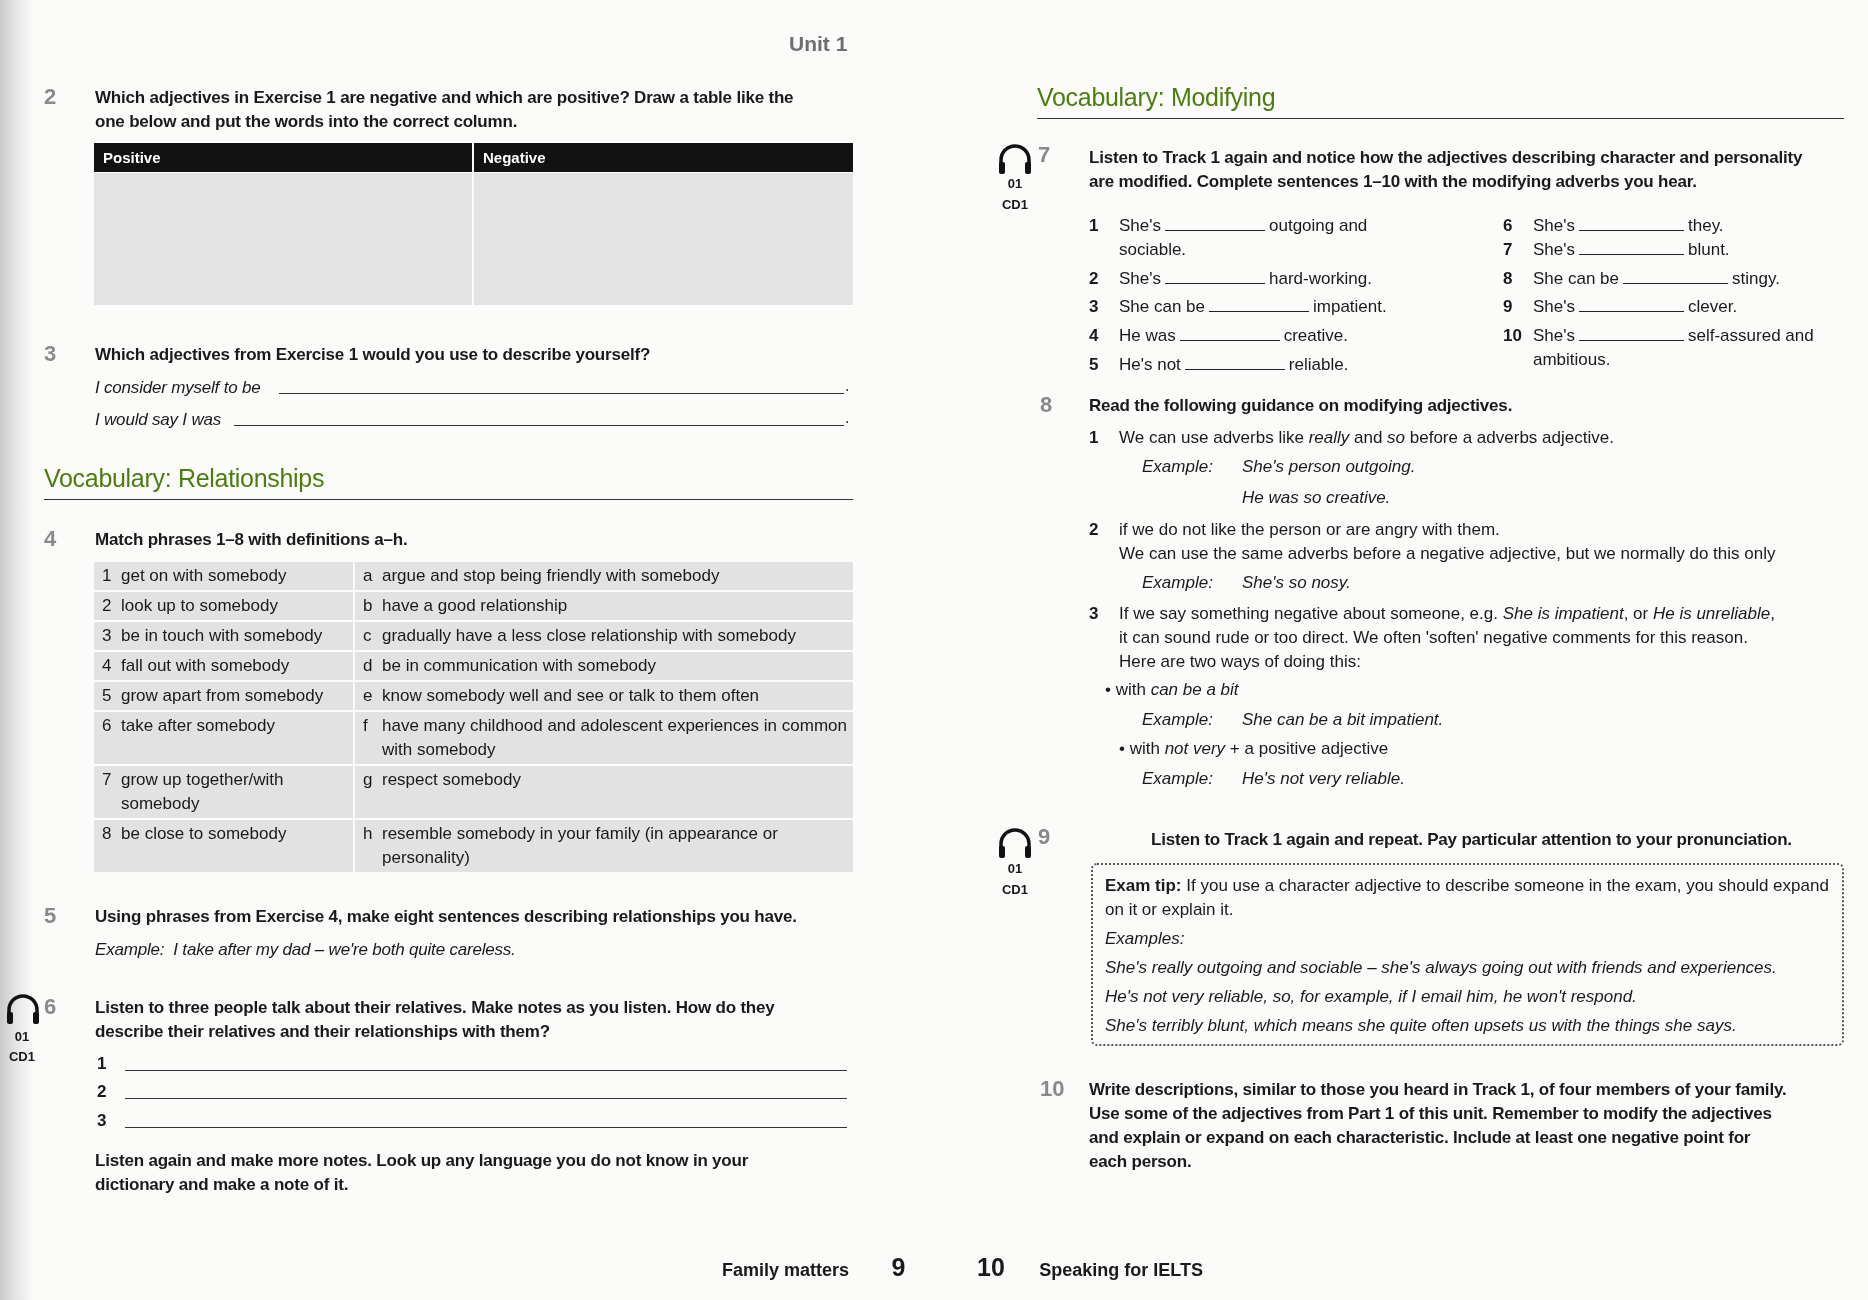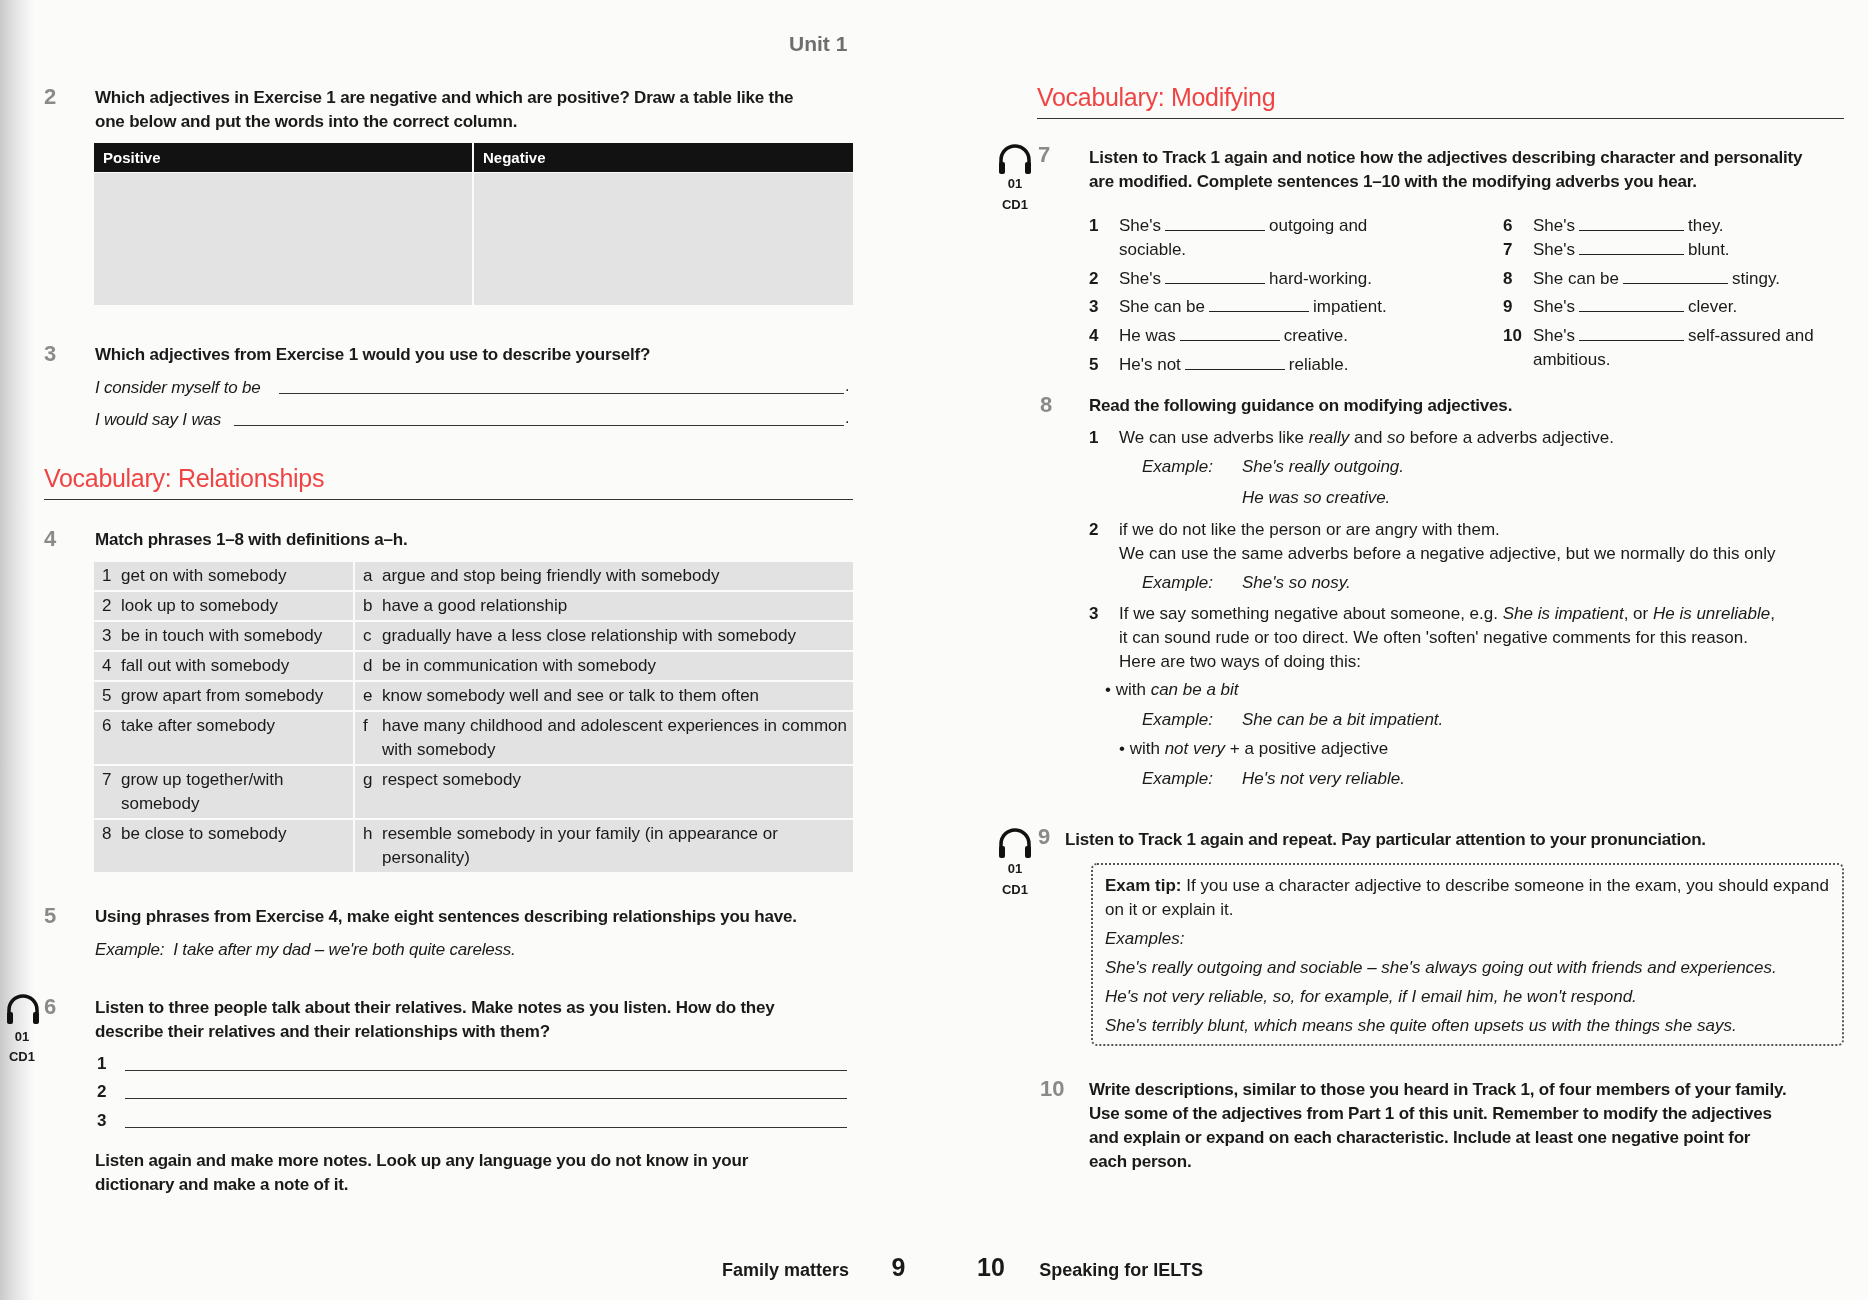--- a/index.html
+++ b/index.html
@@ -12,21 +12,21 @@
   .binding-shadow {
     position:absolute; left:0; top:0; width:34px; height:1300px;
     background:linear-gradient(to right, #c9c9c9 0%, #e4e4e4 45%, #fbfbfa 100%);
   }
   .abs { position:absolute; }
   .ex-num { position:absolute; font-size:22px; font-weight:bold; color:#8a8a8a; }
   .instr { position:absolute; font-size:17px; font-weight:bold; line-height:24px; letter-spacing:-0.2px; }
   .body-text { font-size:17px; line-height:24px; letter-spacing:-0.2px; }
   .it { font-style:italic; }
   .unit-label { position:absolute; left:789px; top:32px; font-size:21px; color:#6e6e6e; font-weight:bold; }
-  .heading { position:absolute; font-size:25px; color:#ef4444; letter-spacing:-0.3px; }
+  .heading { position:absolute; font-size:25px; color:#4d7c0f; letter-spacing:-0.3px; }
   .heading-rule { position:absolute; height:0; border-top:1.5px solid #333; }
 
   
   .pn-table { position:absolute; left:94px; top:143px; width:759px; height:202px; }
   .pn-head { position:absolute; top:0; height:29px; background:#121212; color:#fff; font-size:15px; font-weight:bold; line-height:29px; padding-left:9px; box-sizing:border-box; }
   .pn-body { position:absolute; top:30px; height:132px; background:#e3e3e3; }
 
   .write-line { position:absolute; border-bottom:1.3px solid #333; height:0; }
   .dot-end { position:absolute; font-size:16px; }
 
@@ -272,21 +272,21 @@
 <div class="ex-num" style="left:1040px; top:392px;">8</div>
 <div class="instr" style="left:1089px; top:394px;">Read the following guidance on modifying adjectives.</div>
 
 <div class="guide" style="left:1089px; top:426px; width:760px;">
   <span class="n">1</span>
   <div style="margin-left:30px;">
     <span>We can use adverbs like </span><span class="it">really</span><span> and </span><span class="it">so</span><span> before a adverbs adjective.</span>
   </div>
   <div class="it" style="margin-left:53px; margin-top:5px; display:flex;">
     <span style="width:100px;">Example:</span>
-    <span>She's really outgoing.</span>
+    <span>She's person outgoing.</span>
   </div>
   <div class="it" style="margin-left:153px; margin-top:7px;">He was so creative.</div>
 </div>
 
 <div class="guide" style="left:1089px; top:518px; width:760px;">
   <span class="n">2</span>
   <div style="margin-left:30px;">if we do not like the person or are angry with them.</div>
   <div style="margin-left:30px;">We can use the same adverbs before a negative adjective, but we normally do this only</div>
   <div class="it" style="margin-left:53px; margin-top:5px; display:flex;">
     <span style="width:100px;">Example:</span>
@@ -318,21 +318,21 @@
 </div>
 
 <svg class="headphone" style="left:996px; top:826px;" viewBox="0 0 38 34">
   <path d="M5 28 V18 A14 14 0 0 1 33 18 V28" fill="none" stroke="#111" stroke-width="3.5"></path>
   <rect x="3" y="20" width="6" height="12" rx="2" fill="#111"></rect>
   <rect x="29" y="20" width="6" height="12" rx="2" fill="#111"></rect>
 </svg>
 <div class="ex-num" style="left:1038px; top:824px;">9</div>
 <div class="cd-label" style="left:995px; top:859px;">01</div>
 <div class="cd-label" style="left:995px; top:880px;">CD1</div>
-<div class="instr" style="left:1065px; top:828px;">Listen to Track 1 again and repeat. Pay particular attention to your pronunciation.</div>
+<div class="instr" style="left:1151px; top:828px;">Listen to Track 1 again and repeat. Pay particular attention to your pronunciation.</div>
 
 <div class="tip-box">
   <p><b>Exam tip:</b><span> If you use a character adjective to describe someone in the exam, you should expand on it or explain it.</span></p>
   <p class="it">Examples:</p>
   <p class="it">She's really outgoing and sociable – she's always going out with friends and experiences.</p>
   <p class="it">He's not very reliable, so, for example, if I email him, he won't respond.</p>
   <p class="it">She's terribly blunt, which means she quite often upsets us with the things she says.</p>
 </div>
 
 <div class="ex-num" style="left:1040px; top:1076px;">10</div>

